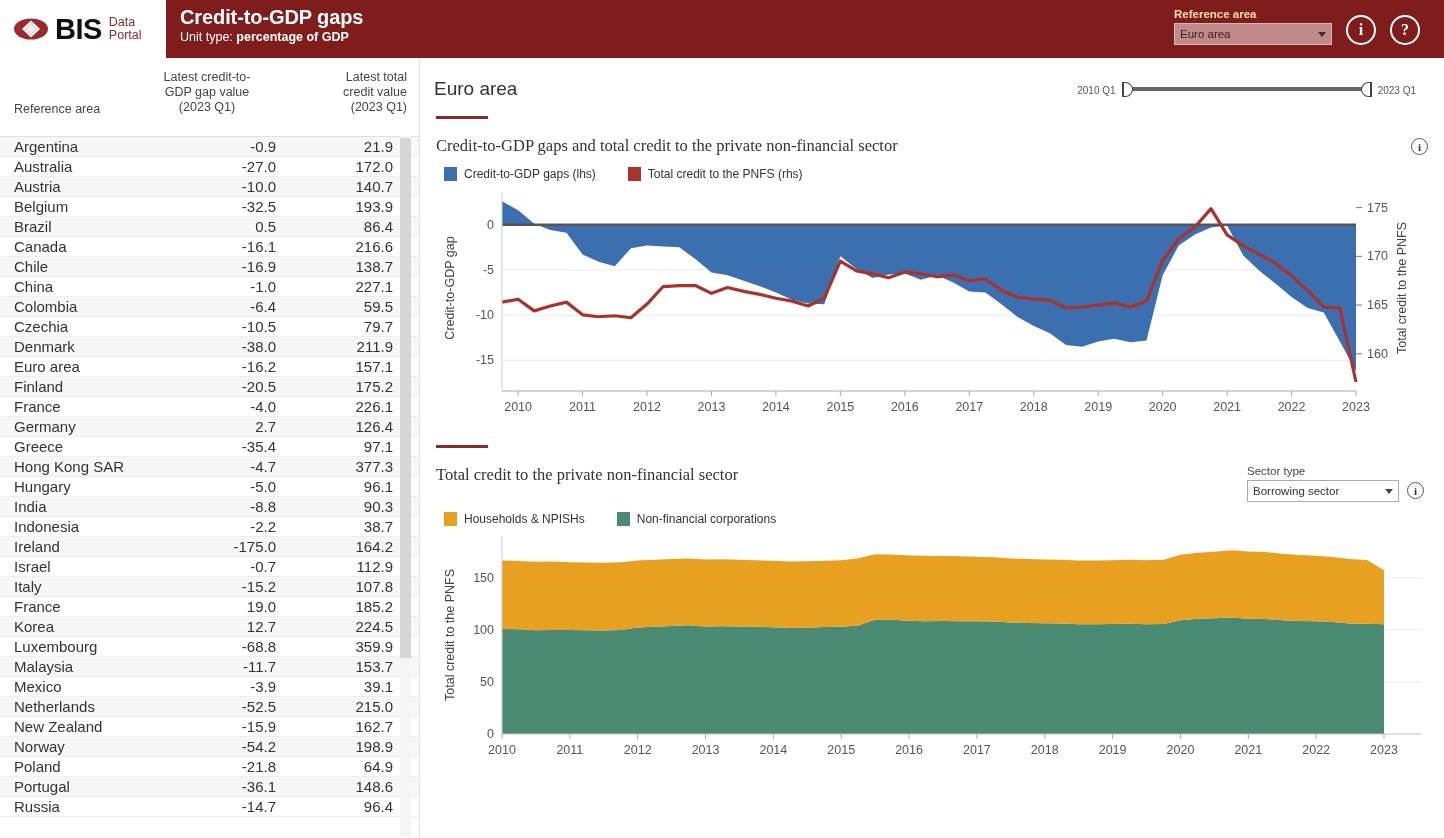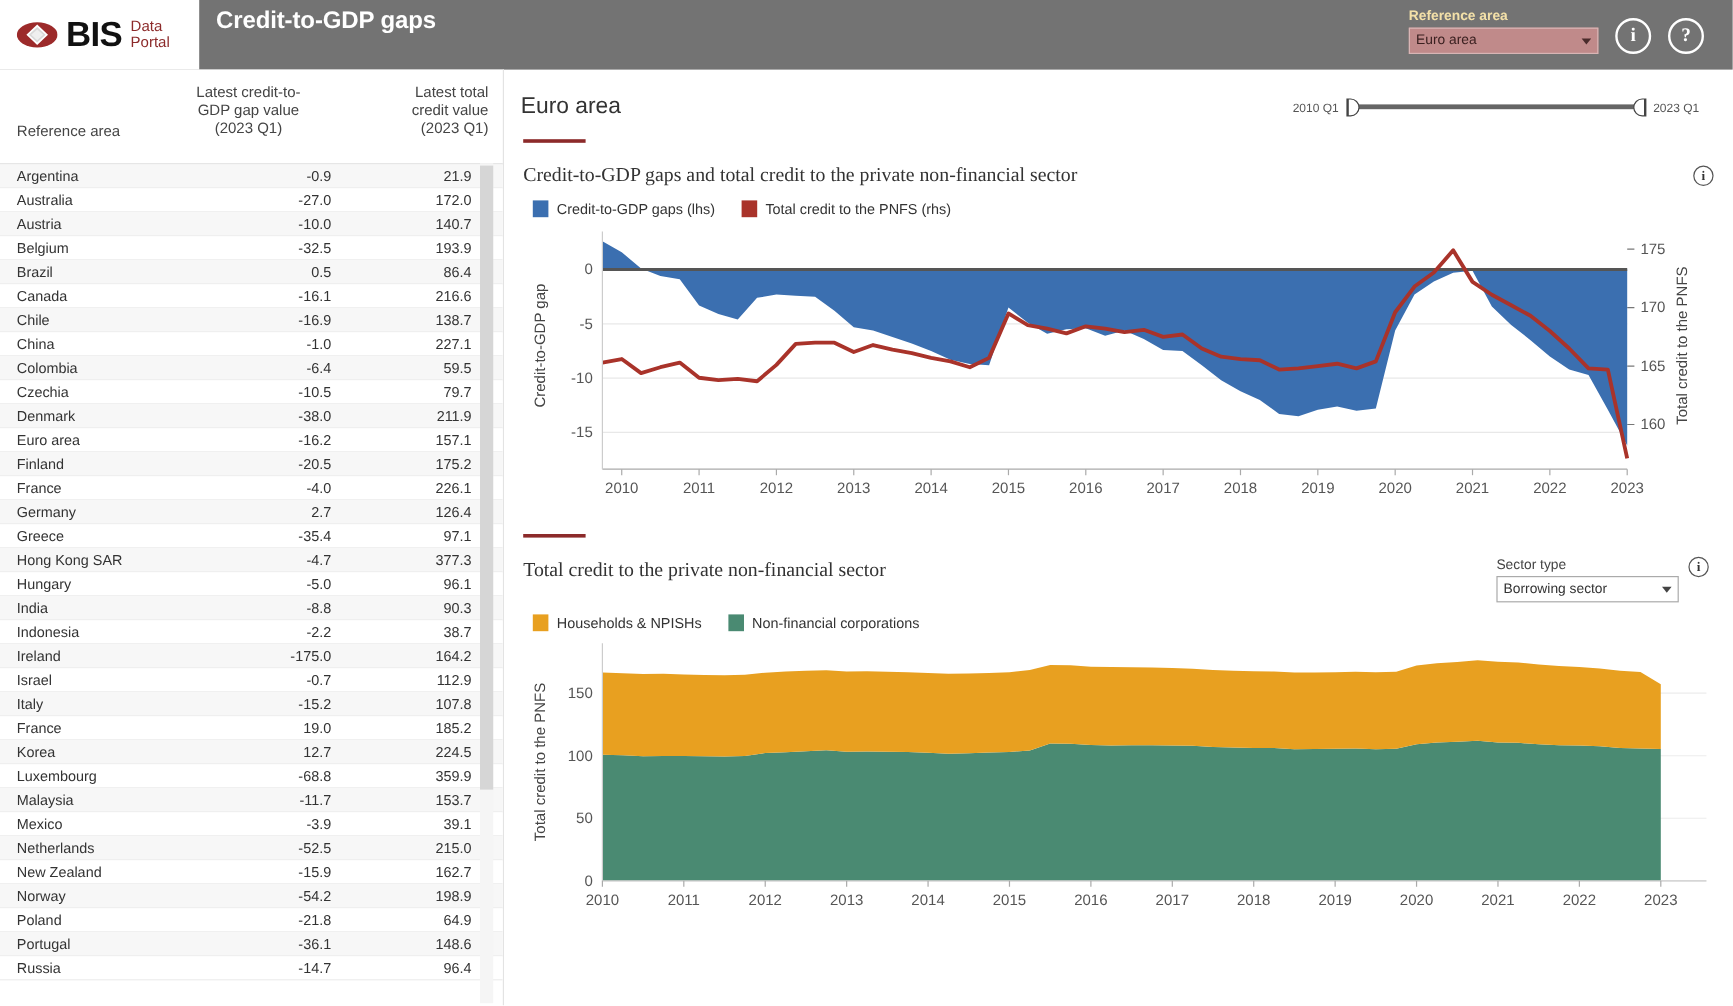--- a/index.html
+++ b/index.html
@@ -10,21 +10,21 @@
     overflow: hidden;
     background: #ffffff;
     font-family: "Liberation Sans", sans-serif;
     color: #333333;
   }
 
   
   .header {
     position: relative;
     height: 58px;
-    background: #737373;
+    background: #7f1d1d;
     display: flex;
     align-items: stretch;
   }
   .logo-box {
     width: 166px;
     background: #ffffff;
     display: flex;
     align-items: center;
     padding-left: 14px;
     gap: 7px;
@@ -140,21 +140,21 @@
   .tbl-rows {
     position: absolute;
     top: 78px; left: 0; right: 0; bottom: 0;
     overflow: hidden;
     border-top: 1px solid #e0e0e0;
   }
   .row {
     display: flex;
     height: 20px;
     align-items: center;
-    font-size: 12px;
+    font-size: 15px;
     color: #333;
     padding: 0 26px 0 14px;
     border-bottom: 1px solid #ededed;
     cursor: pointer;
   }
   .row:nth-child(odd) { background: #f7f7f7; }
   .row:nth-child(even) { background: #ffffff; }
   .c-area { width: 128px; }
   .c-gap  { width: 134px; text-align: right; }
   .c-tot  { flex: 1; text-align: right; }
@@ -236,21 +236,21 @@
   .info-ring {
     width: 17px; height: 17px; border-radius: 50%;
     border: 1.4px solid #555; color: #333;
     font-size: 11px; font-family: "Liberation Serif", serif;
     display: flex; align-items: center; justify-content: center;
     font-weight: bold;
     margin-top: 3px;
     cursor: pointer; flex: none;
   }
   .sector-group {
-    display: flex; align-items: flex-start; gap: 8px;
+    display: flex; align-items: flex-end; gap: 8px;
     margin-right: 4px;
   }
   .sector-label {
     font-size: 11.5px; color: #444;
     line-height: 15px; margin-bottom: 1px;
   }
   .sector-select {
     position: relative;
     width: 152px; height: 22px;
     border: 1px solid #aaa; background: #fff;
@@ -260,21 +260,21 @@
   }
   .sector-select .caret {
     position: absolute; right: 5px; top: 8px;
     width: 0; height: 0;
     border-left: 4px solid transparent;
     border-right: 4px solid transparent;
     border-top: 5px solid #444;
   }
 
   .legend {
-    display: flex; gap: 22px;
+    display: flex; gap: 32px;
     padding: 10px 0 0 10px;
     font-size: 12px; color: #333;
   }
   .legend-item { display: flex; align-items: center; gap: 7px; cursor: pointer; }
   .swatch { width: 13px; height: 14px; flex: none; }
 
   .chart-box { position: relative; }
   svg { display: block; }
   .axis-txt { font-size: 12.5px; fill: #555; font-family: "Liberation Sans", sans-serif; }
   .axis-title { font-size: 12.5px; fill: #444; font-family: "Liberation Sans", sans-serif; }
@@ -293,20 +293,24 @@
     </svg>
     <div class="bis-word">BIS</div>
     <div class="dataportal">
       <div>Data</div>
       <div>Portal</div>
     </div>
   </div>
 
   <div class="title-block">
     <div class="app-title">Credit-to-GDP gaps</div>
+    <div class="app-subtitle">
+      <span>Unit type:</span>
+      <b>percentage of GDP</b>
+    </div>
   </div>
 
   <div class="header-right">
     <div class="refarea-group">
       <div class="refarea-label">Reference area</div>
       <div class="refarea-select">
         <span>Euro area</span>
         <span class="caret"></span>
       </div>
     </div>

